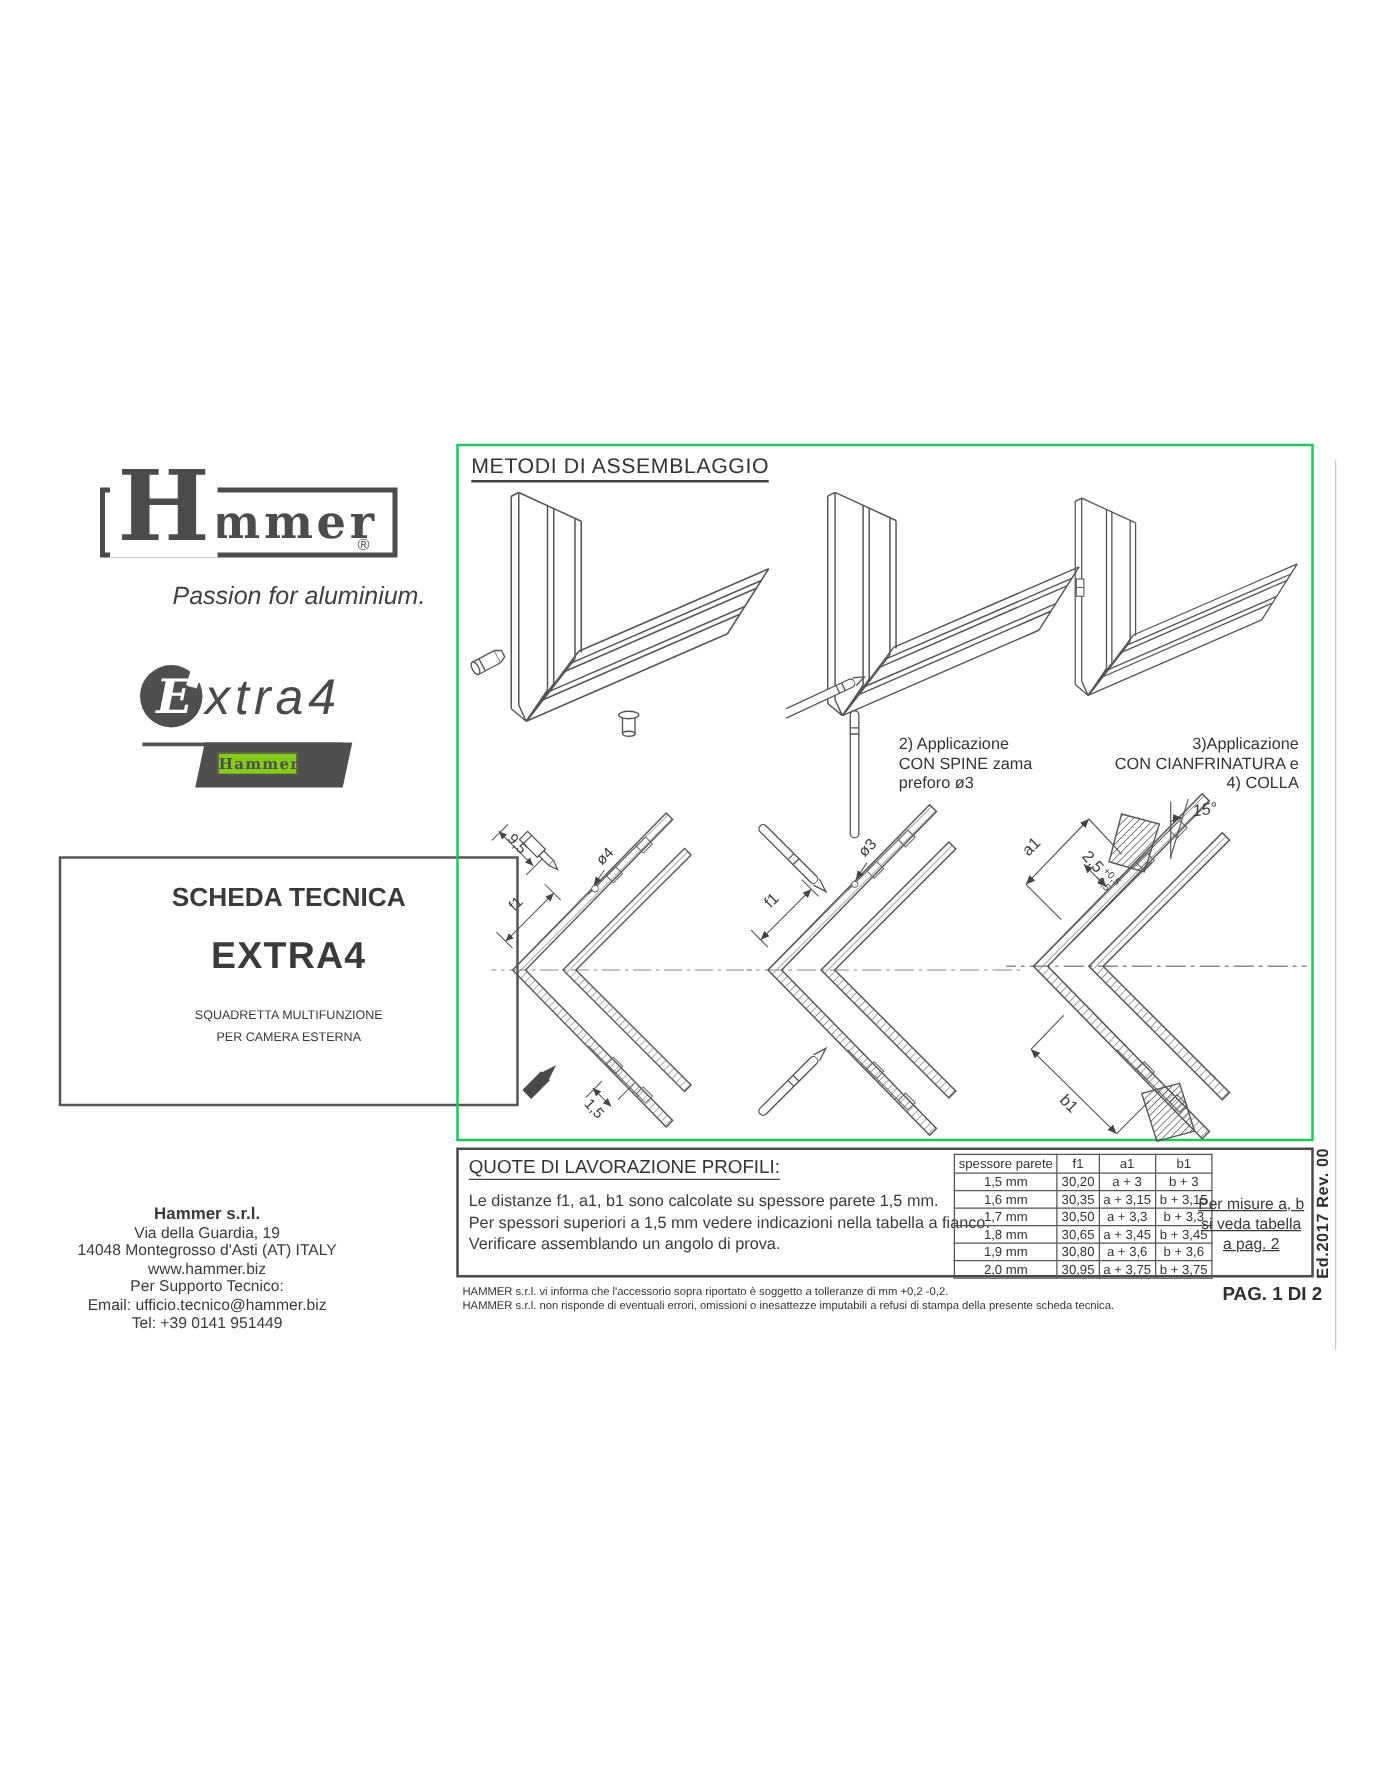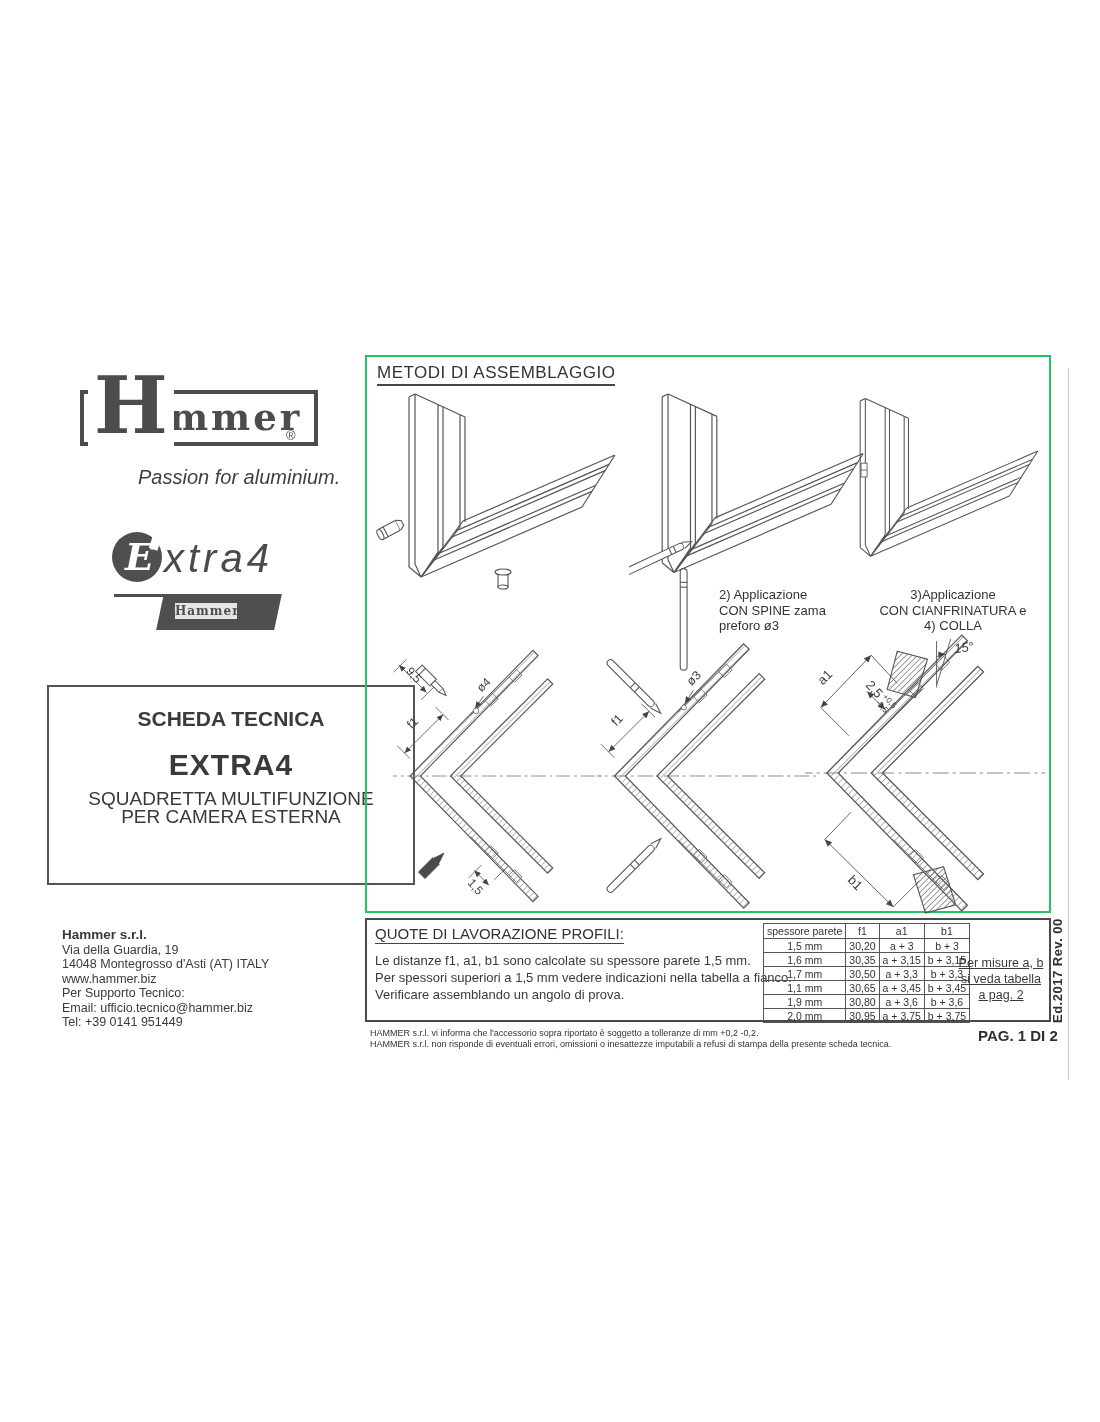--- a/index.html
+++ b/index.html
@@ -36,45 +36,45 @@
     font-weight:bold; font-size:38px; color:#fff; font-style:italic;
   }
   .xlogo-gap { position:absolute; left:40px; top:2px; width:9px; height:22px; background:#fff; transform:rotate(18deg); }
   .xlogo-rest { position:absolute; left:52px; top:10px; font-size:40px; letter-spacing:4px; color:#4a4a4a; font-style:italic; }
   .xlogo-rule { position:absolute; left:2px; top:68px; width:160px; height:3px; background:#4f4f4f; }
   .xlogo-bar {
     position:absolute; left:48px; top:68px; width:118px; height:36px;
     background:#4f4f4f; transform:skewX(-12deg);
   }
   .xlogo-mini {
-    position:absolute; left:62px; top:76px; width:64px; height:18px; background:#e5e5e5;
+    position:absolute; left:62px; top:76px; width:64px; height:18px; background:#84cc16;
     border:1px solid #4f4f4f; text-align:center; font-family:"DejaVu Serif", serif;
     font-weight:bold; font-size:12px; line-height:16px; color:#4f4f4f; letter-spacing:1px;
   }
   
   .scheda {
     position:absolute; left:47px; top:685px; width:368px; height:200px;
     border:2px solid #555; text-align:center;
   }
   .scheda-title { margin-top:20px; font-size:21px; font-weight:bold; color:#3a3a3a; }
   .scheda-product { margin-top:17px; font-size:30px; font-weight:bold; letter-spacing:1px; }
-  .scheda-sub { margin-top:8px; font-size:19px; line-height:18px; }
+  .scheda-sub { margin-top:22px; font-size:10px; line-height:18px; }
   .scheda-desc { margin-top:17px; font-size:15px; line-height:18px; }
   
-  .contact { position:absolute; left:62px; top:928px; font-size:12.5px; line-height:14.5px; }
+  .contact { position:absolute; left:62px; top:964px; font-size:12.5px; line-height:14.5px;text-align:center; }
   .contact .co { font-weight:bold; font-size:13.5px; }
   
   .mainbox { position:absolute; left:365px; top:355px; width:686px; height:558px; border:2px solid #22c55e; }
   .mainbox-title {
     position:absolute; left:10px; top:6px; font-size:17px; color:#333;
     border-bottom:2px solid #444; padding-bottom:1px; letter-spacing:0.5px;
   }
   .fig { position:absolute; }
   .caption { position:absolute; font-size:13px; line-height:15.5px; color:#333; }
-  .caption.right { text-align:center; }
+  .caption.right { text-align:right; }
   
   .quotebox { position:absolute; left:365px; top:918px; width:686px; height:104px; border:2px solid #4a4a4a; }
   .quote-title {
     position:absolute; left:8px; top:5px; font-size:15px; color:#333;
     border-bottom:1.5px solid #444; padding-bottom:1px;
   }
   .quote-text { position:absolute; left:8px; top:32px; font-size:13px; line-height:17px; }
   table.qt { position:absolute; left:396px; top:3px; border-collapse:collapse; }
   table.qt th, table.qt td {
     border:1px solid #555; font-size:10.5px; font-weight:normal; text-align:center;
@@ -339,21 +339,21 @@
             <td>a + 3,15</td>
             <td>b + 3,15</td>
       </tr>
       <tr>
         <td>1,7 mm</td>
             <td>30,50</td>
             <td>a + 3,3</td>
             <td>b + 3,3</td>
       </tr>
       <tr>
-        <td>1,1 mm</td>
+        <td>1,8 mm</td>
             <td>30,65</td>
             <td>a + 3,45</td>
             <td>b + 3,45</td>
       </tr>
       <tr>
         <td>1,9 mm</td>
             <td>30,80</td>
             <td>a + 3,6</td>
             <td>b + 3,6</td>
       </tr>

